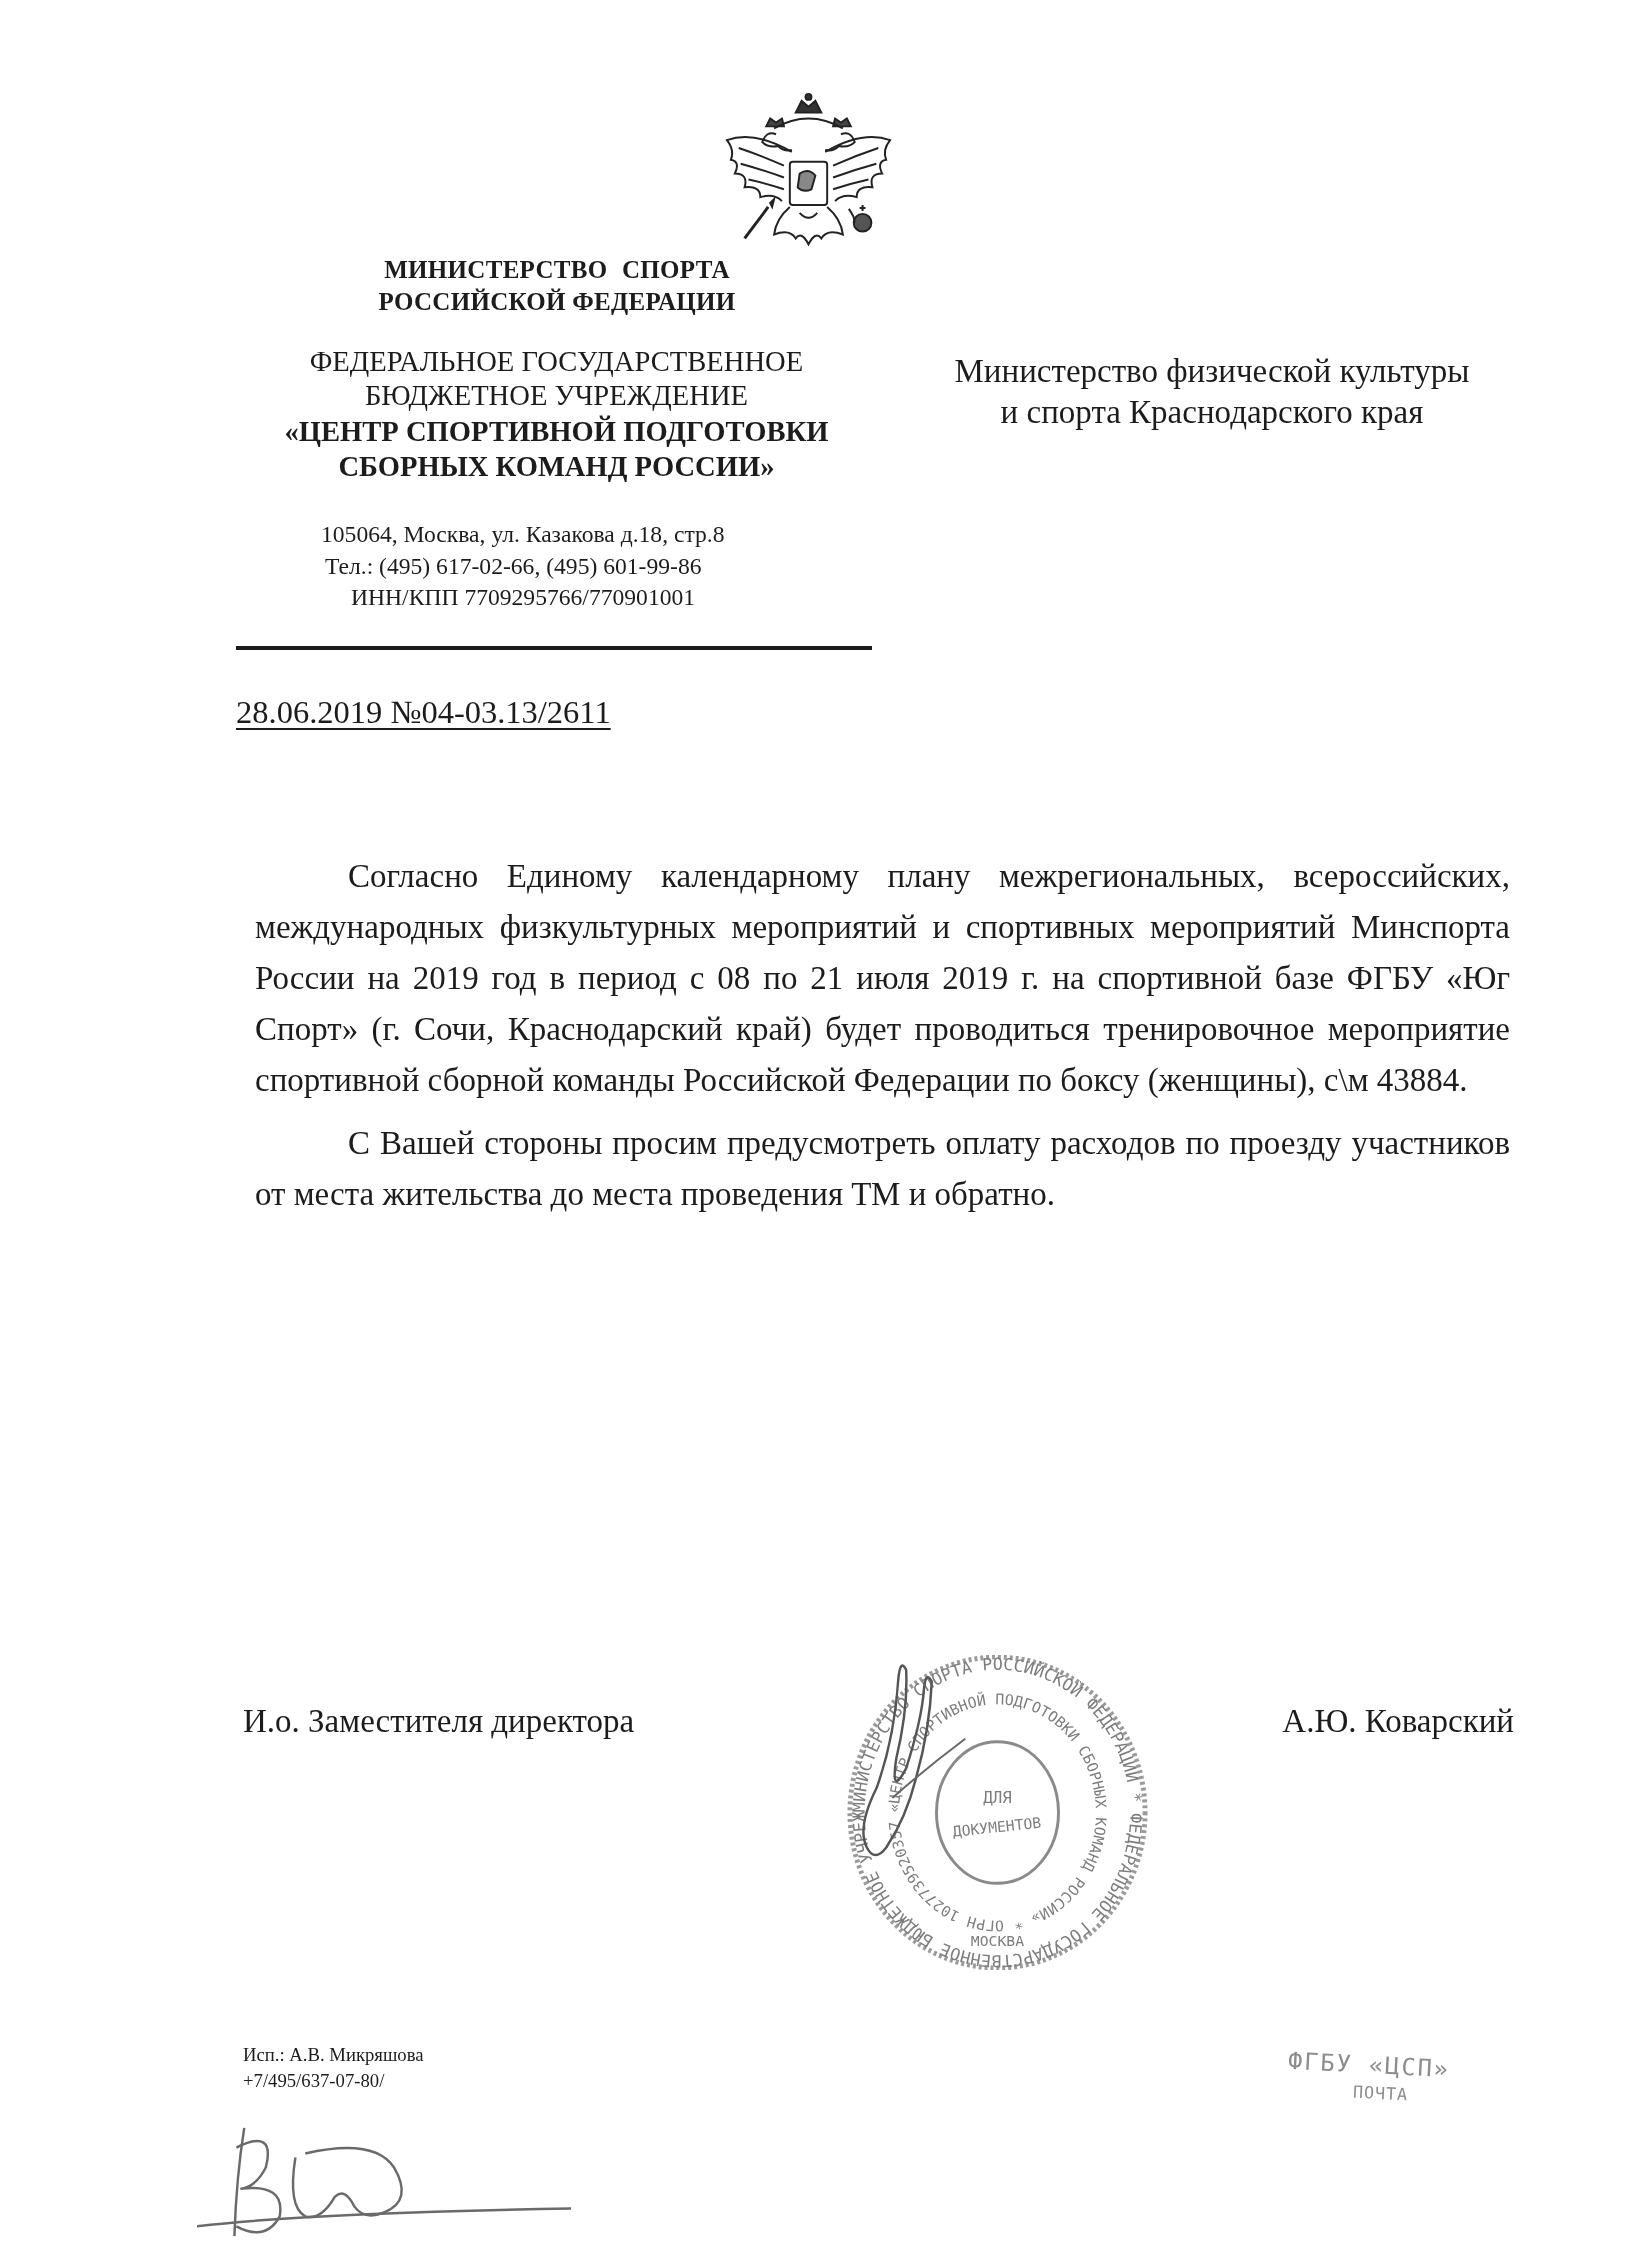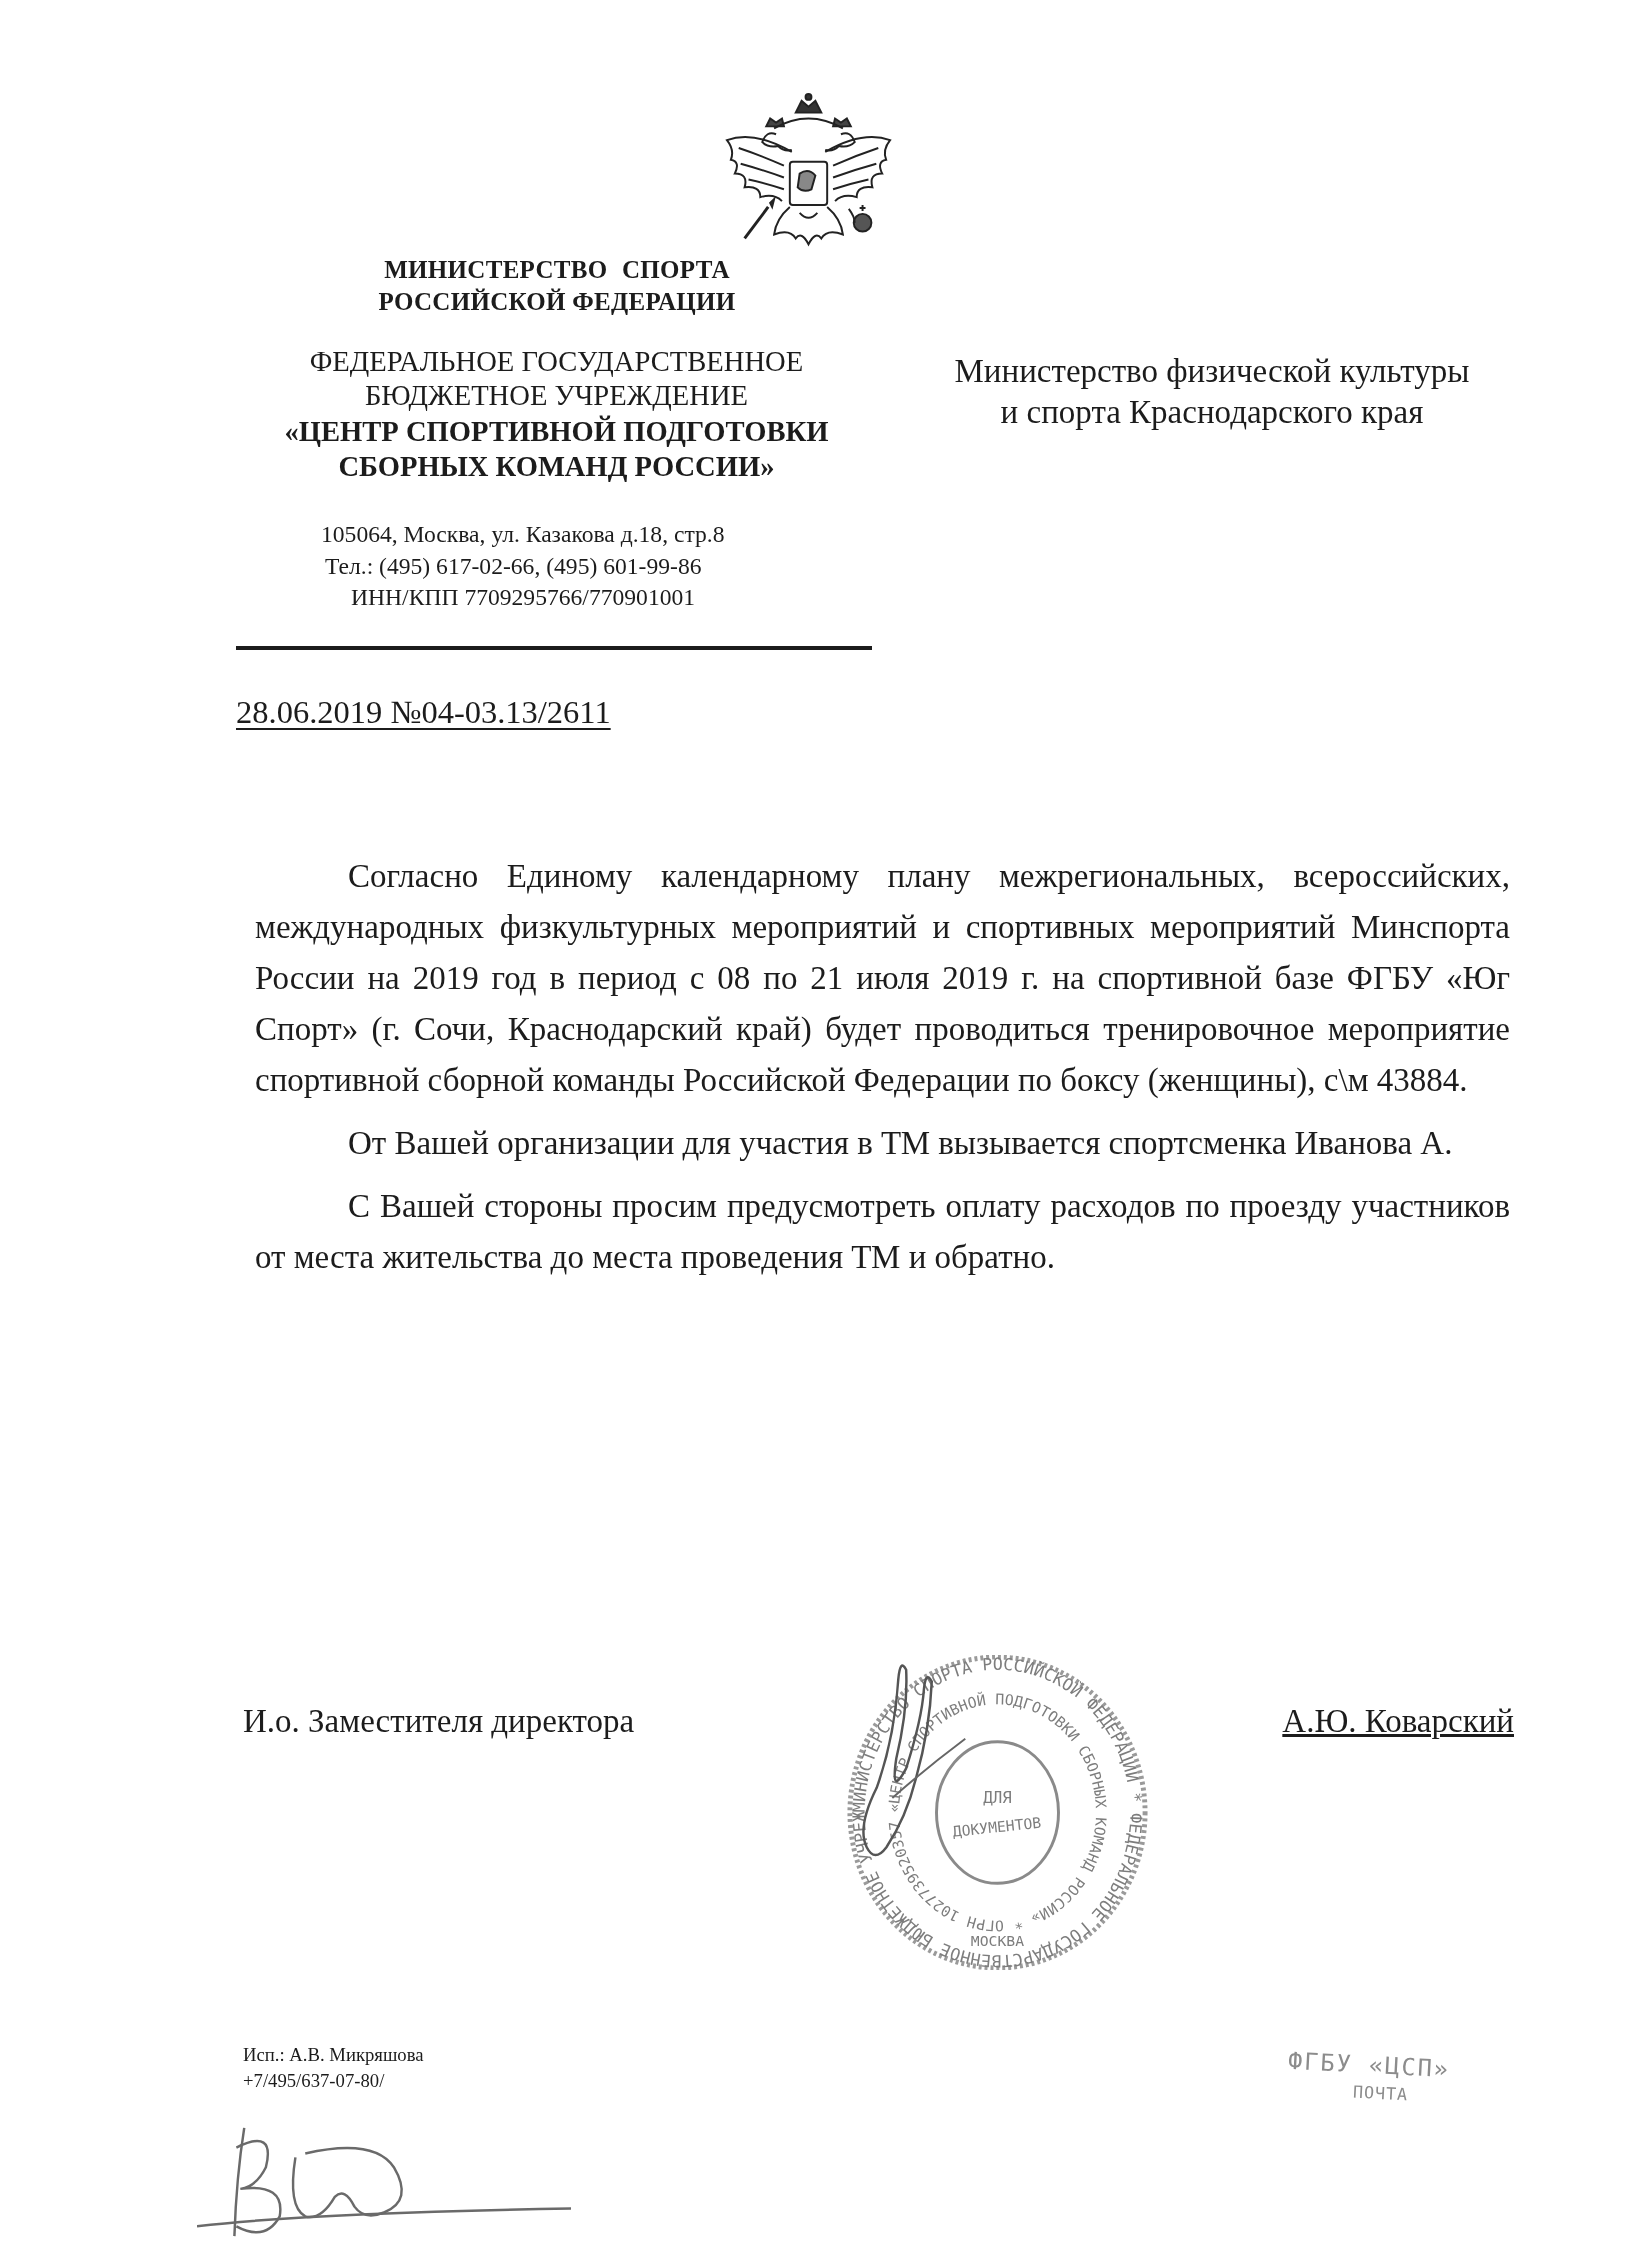--- a/index.html
+++ b/index.html
@@ -21,21 +21,21 @@
   .addr.l2 { left: 325px; top: 552px; }
   .addr.l3 { left: 351px; top: 583px; }
   .rule { left: 236px; top: 646px; width: 636px; height: 3.9px; background: #1c1c1c; }
   .recipient { left: 887px; width: 650px; font-size: 33px; line-height: 41px; }
   .recipient.l1 { top: 351px; }
   .recipient.l2 { top: 392px; }
   .outno { left: 236px; top: 693px; font-size: 32.5px; line-height: 39px; text-decoration: underline; text-underline-offset: 4.9px; text-decoration-thickness: 2px; }
   .body-text { left: 243px; width: 1279px; top: 839px; font-size: 33px; line-height: 51px; text-align: justify; }
   .body-text p { margin: 12px; text-indent: 93px; }
   .sig-role { left: 243px; top: 1701px; font-size: 33px; line-height: 41px; }
-  .sig-name { left: 1231px; width: 283px; text-align: right; top: 1701px; font-size: 33px; line-height: 41px; text-decoration: underline; }
+  .sig-name { left: 1231px; width: 283px; text-align: right; top: 1701px; font-size: 33px; line-height: 41px; }
   .stamp { left: 845px; top: 1655px; width: 305px; height: 315px; }
   .signature { left: 847px; top: 1650px; width: 138px; height: 217px; }
   .executor { left: 243px; font-size: 18.7px; line-height: 25.6px; }
   .executor.l1 { top: 2042px; }
   .executor.l2 { top: 2068px; }
   .mail-stamp { left: 1288px; top: 2051px; font-family: "DejaVu Sans Mono", "Liberation Mono", monospace; color: #8c8c8c; font-size: 23.6px; letter-spacing: 2px; transform: rotate(3deg); }
   .mail-stamp-sub { left: 1353px; top: 2083px; font-family: "DejaVu Sans Mono", "Liberation Mono", monospace; color: #8c8c8c; font-size: 16.7px; letter-spacing: 1px; transform: rotate(3deg); }
   .exec-signature { left: 197px; top: 2118px; width: 374px; height: 128px; }
   .stamp-text { font-family: "DejaVu Sans Mono", "Liberation Mono", monospace; fill: #7d7d7d; }
 </style>
@@ -89,21 +89,20 @@
 
 <div class="abs rule"></div>
 
 <div class="abs center recipient l1">Министерство физической культуры</div>
 <div class="abs center recipient l2">и спорта Краснодарского края</div>
 
 <div class="abs outno">28.06.2019 №04-03.13/2611</div>
 
 <div class="abs body-text">
   <p>Согласно Единому календарному плану межрегиональных, всероссийских, международных физкультурных мероприятий и спортивных мероприятий Минспорта России на 2019 год в период с 08 по 21 июля 2019 г. на спортивной базе ФГБУ «Юг Спорт» (г. Сочи, Краснодарский край) будет проводиться тренировочное мероприятие спортивной сборной команды Российской Федерации по боксу (женщины), с\м 43884.</p>
-  <p>От Вашей организации для участия в ТМ вызывается спортсменка Иванова А.</p>
   <p>С Вашей стороны просим предусмотреть оплату расходов по проезду участников от места жительства до места проведения ТМ и обратно.</p>
 </div>
 
 <div class="abs sig-role">И.о. Заместителя директора</div>
 <div class="abs sig-name">А.Ю. Коварский</div>
 
 <svg class="abs stamp" viewBox="0 0 310 320">
   <defs>
     <path id="ringOuter" d="M155,160 m-135,0 a135,145 0 1,1 270,0 a135,145 0 1,1 -270,0"></path>
     <path id="ringInner" d="M155,160 m-100,0 a100,110 0 1,1 200,0 a100,110 0 1,1 -200,0"></path>

